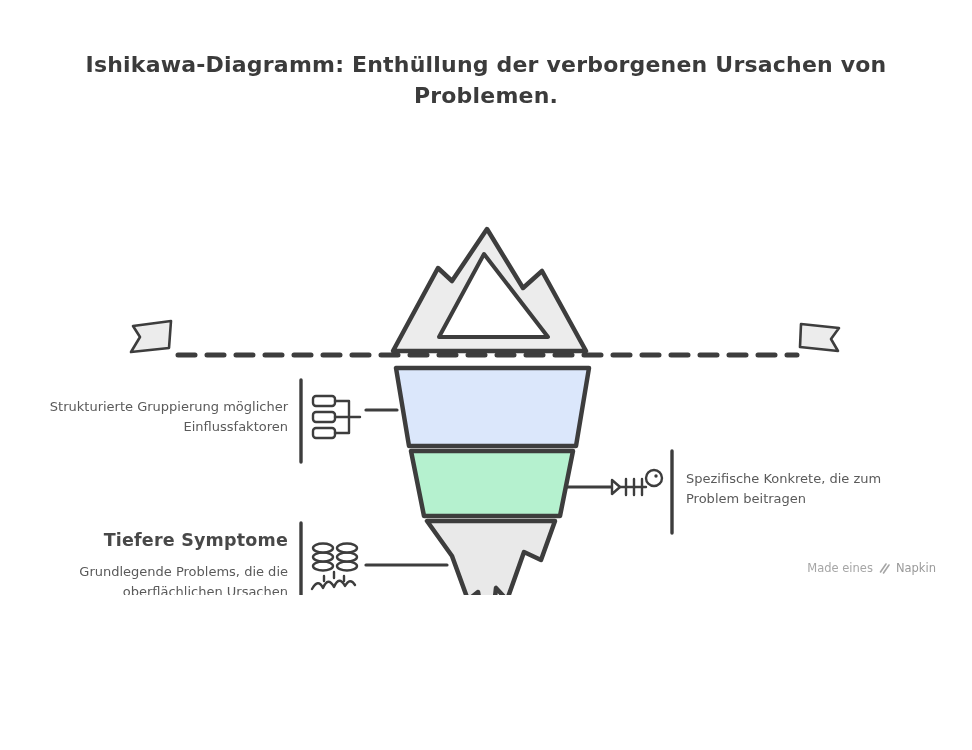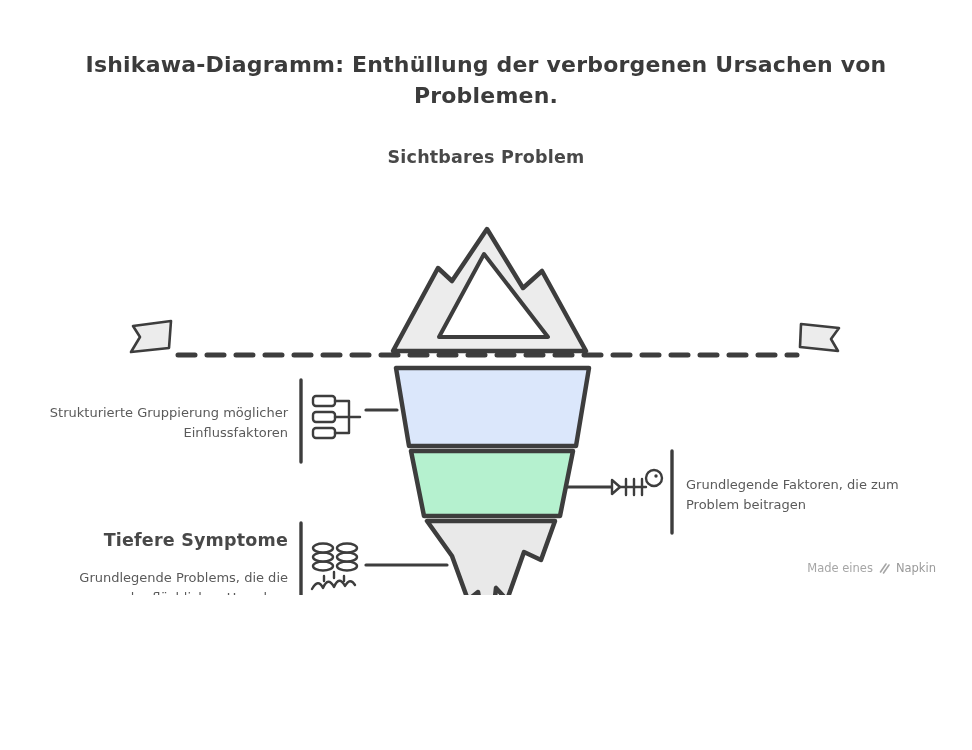--- a/index.html
+++ b/index.html
@@ -18,21 +18,21 @@
   .canvas{position:relative;width:972px;height:595px;background:#fff;overflow:hidden;}
   .layer{position:absolute;left:0;top:0;}
 
   .title{
     position:absolute;top:50px;left:50%;transform:translateX(-50%);
     width:880px;text-align:center;
     font-size:22px;font-weight:800;color:#3b3b3b;
     line-height:1.4;letter-spacing:.2px;
   }
   .h{font-size:17.5px;font-weight:700;color:var(--heading-text);letter-spacing:.2px;line-height:1.2;}
-  .sub{font-size:13px;color:var(--body-text);line-height:1.5;margin-top:17px;}
+  .sub{font-size:13px;color:var(--body-text);line-height:1.5;margin-top:11px;}
   .block{position:absolute;}
   .ta-r{text-align:right;}
 
   .problem-heading{position:absolute;top:147px;left:0;width:972px;text-align:center;}
   .problem-sub{position:absolute;top:181px;left:50%;transform:translateX(-50%);width:250px;text-align:center;margin-top:0;}
 
   .blk-categories{left:40px;top:386px;width:248px;}
   .blk-deeper{left:40px;top:530px;width:248px;}
   .blk-concrete{left:686px;top:458px;width:232px;}
 
@@ -107,33 +107,32 @@
       <path d="M612 480 l8 7 l-8 7 z"></path>
       <line x1="620" y1="487" x2="646" y2="487"></line>
       <path class="noline" d="M626 479 v16 M634 479 v16 M642 479 v16"></path>
       <circle cx="654" cy="478" r="8"></circle>
       <circle class="dot" cx="656" cy="476" r="1.7"></circle>
     </g>
   </svg>
 
   <div class="title">Ishikawa-Diagramm: Enthüllung der verborgenen Ursachen von Problemen.</div>
 
-  <div class="h problem-heading">Sichtbares Problem</div>
 
   <div class="block blk-categories ta-r">
     <div class="sub">Strukturierte Gruppierung möglicher Einflussfaktoren</div>
   </div>
 
   <div class="block blk-deeper ta-r">
     <div class="h">Tiefere Symptome</div>
     <div class="sub">Grundlegende Problems, die die oberflächlichen Ursachen beeinflussen</div>
   </div>
 
   <div class="block blk-concrete">
-    <div class="sub">Grundlegende Faktoren, die zum Problem beitragen</div>
+    <div class="sub">Spezifische Konkrete, die zum Problem beitragen</div>
   </div>
 
   <div class="badge">
     <span>Made eines</span>
     <svg width="13" height="13" viewBox="0 0 13 13">
       <path d="M2.5 10 L8 2 M5.5 11 L11 3" stroke="#a6a6a6" stroke-width="1.6" stroke-linecap="round" fill="none"></path>
     </svg>
     <span class="brand">Napkin</span>
   </div>
 

